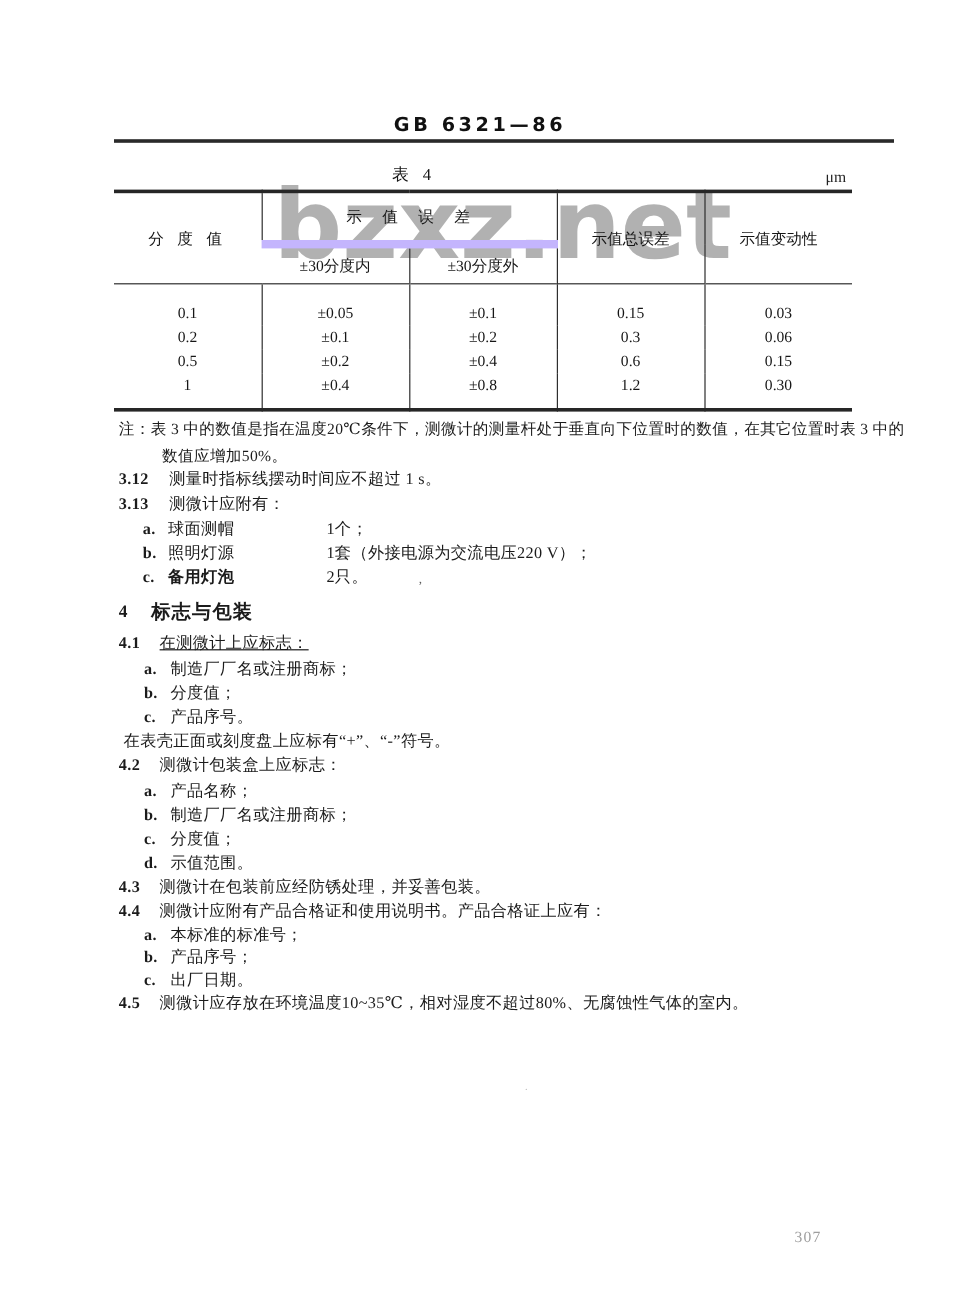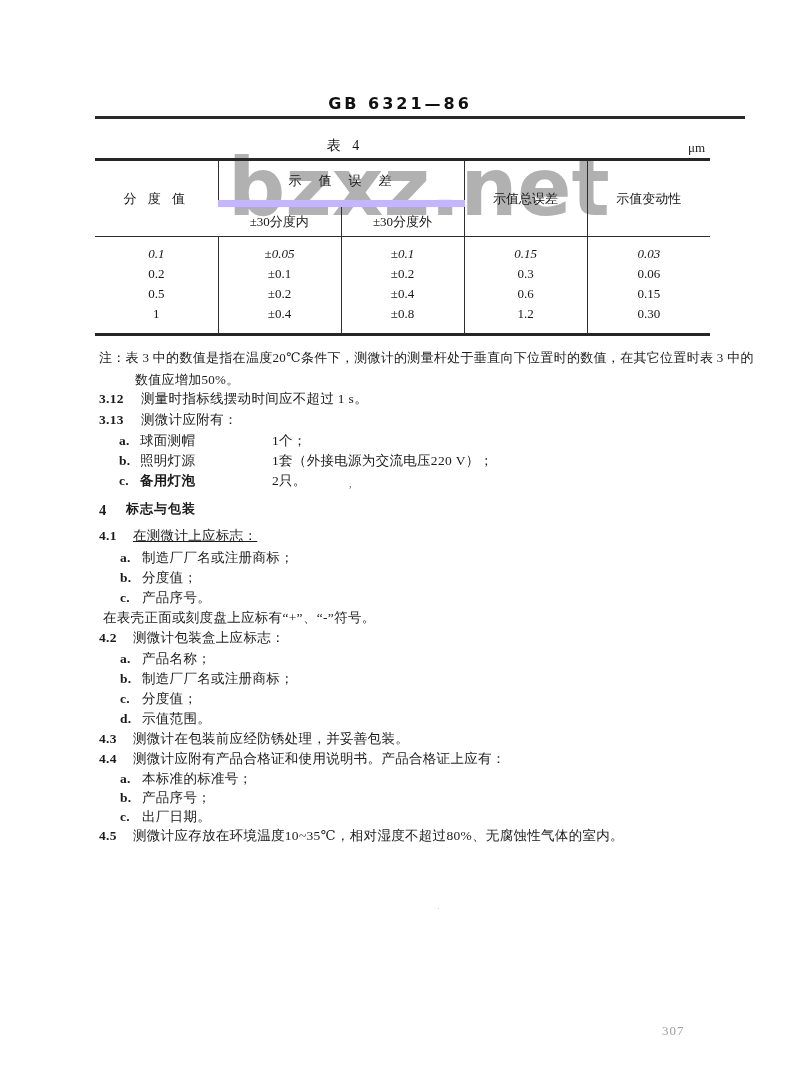--- a/index.html
+++ b/index.html
@@ -83,21 +83,21 @@
   }
   table.spec thead th { border-left:1px solid #2e2e2e; }
   table.spec thead tr th:first-child { border-left:none; }
   table.spec thead tr.r1 { height:44px; }
   table.spec thead tr.r2 { height:33px; }
   table.spec th.group { border-bottom:7px solid #c4b5fd; letter-spacing:2px; }
   table.spec th.span2 { border-bottom:1px solid #2e2e2e; }
   table.spec th.first { letter-spacing:4px; }
   table.spec tbody td { border-left:1px solid #2e2e2e; height:20px; line-height:20px; }
   table.spec tbody tr td:first-child { border-left:none; }
-  table.spec tbody tr.first td { padding-top:7px;font-style:italic; }
+  table.spec tbody tr.first td { padding-top:14px; }
   table.spec tbody tr.last td { padding-bottom:9px; }
   .pagenum {
     position:absolute;
     left:662px; top:1023px;
     font-size:13px;
     letter-spacing:1px;
     color:#9e9e9e;
   }
   .artifact { position:absolute; color:#5a5a5a; font-size:11px; }
   .speck { position:absolute; color:#bdbdbd; font-size:9px; }
@@ -186,21 +186,21 @@
   <span class="t" style="left:140px;top:453px;">照明灯源</span>
   <span class="t" style="left:272px;top:453px;">1套（外接电源为交流电压220 V）；</span>
 
   <span class="t b" style="left:119px;top:473px;">c.</span>
   <span class="t" style="left:140px;top:473px;font-weight:bold;">备用灯泡</span>
   <span class="t" style="left:272px;top:473px;">2只。</span>
 
   <span class="artifact" style="left:349px;top:477px;">,</span>
 
   <span class="t b" style="left:99px;top:501px;font-size:14.5px;">4</span>
-  <span class="t b" style="left:126px;top:501px;font-size:13px;letter-spacing:1px;">标志与包装</span>
+  <span class="t b" style="left:126px;top:501px;font-size:16px;letter-spacing:1px;">标志与包装</span>
 
   <span class="t b" style="left:99px;top:528px;">4.1</span>
   <span class="t" style="left:133px;top:528px;text-decoration:underline;">在测微计上应标志：</span>
 
   <span class="t b" style="left:120px;top:550px;">a.</span>
   <span class="t" style="left:142px;top:550px;">制造厂厂名或注册商标；</span>
 
   <span class="t b" style="left:120px;top:570px;">b.</span>
   <span class="t" style="left:142px;top:570px;">分度值；</span>
 

